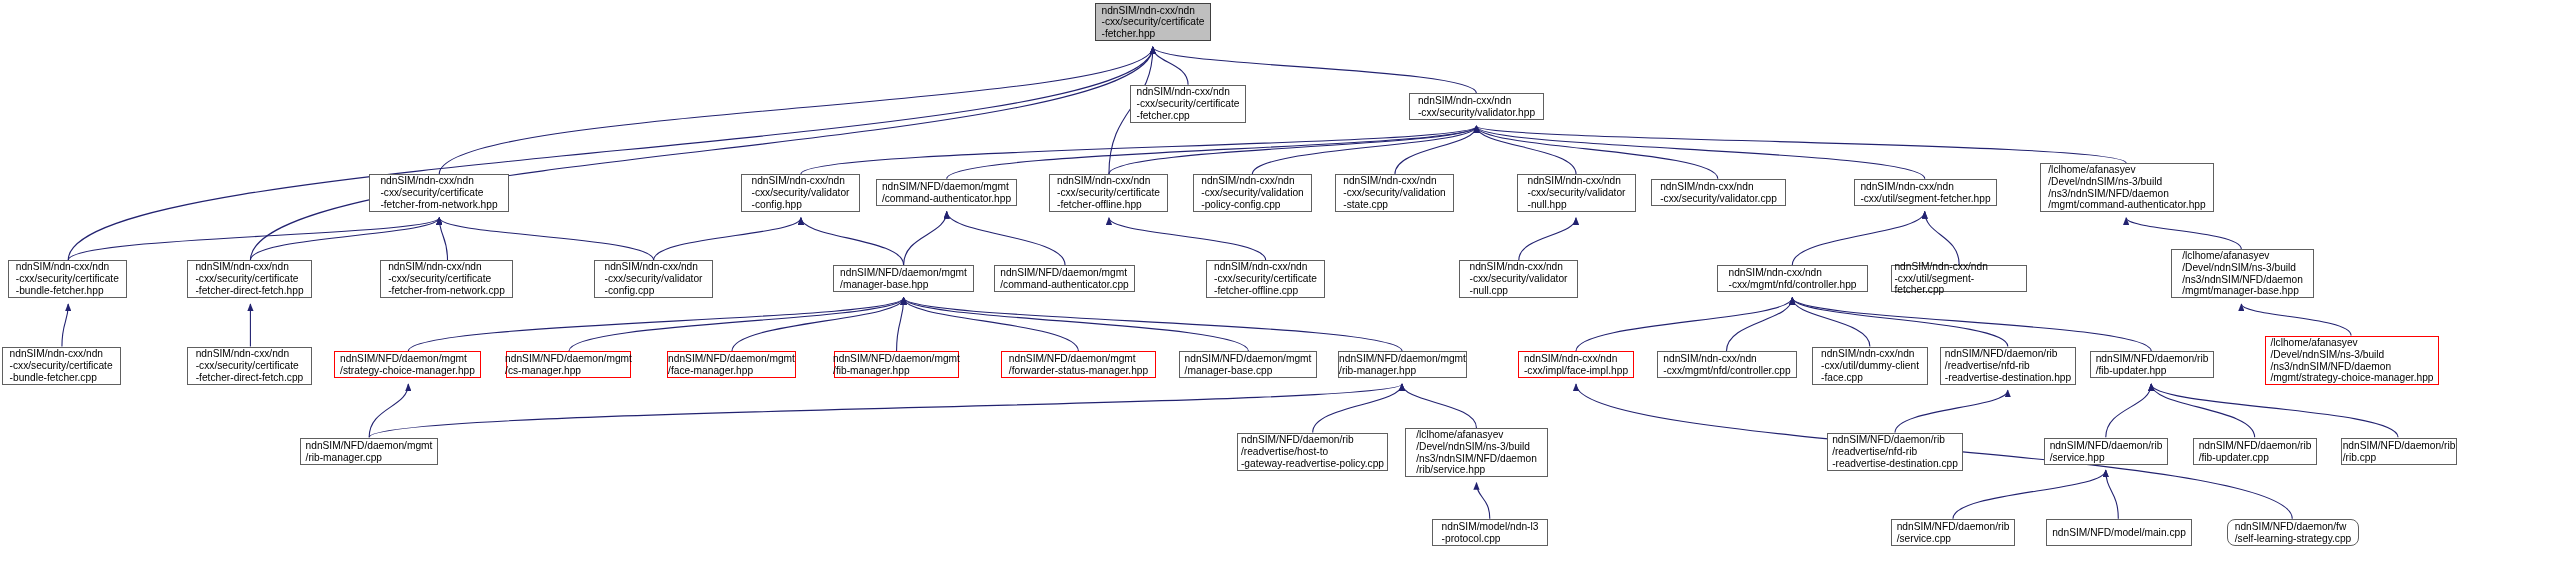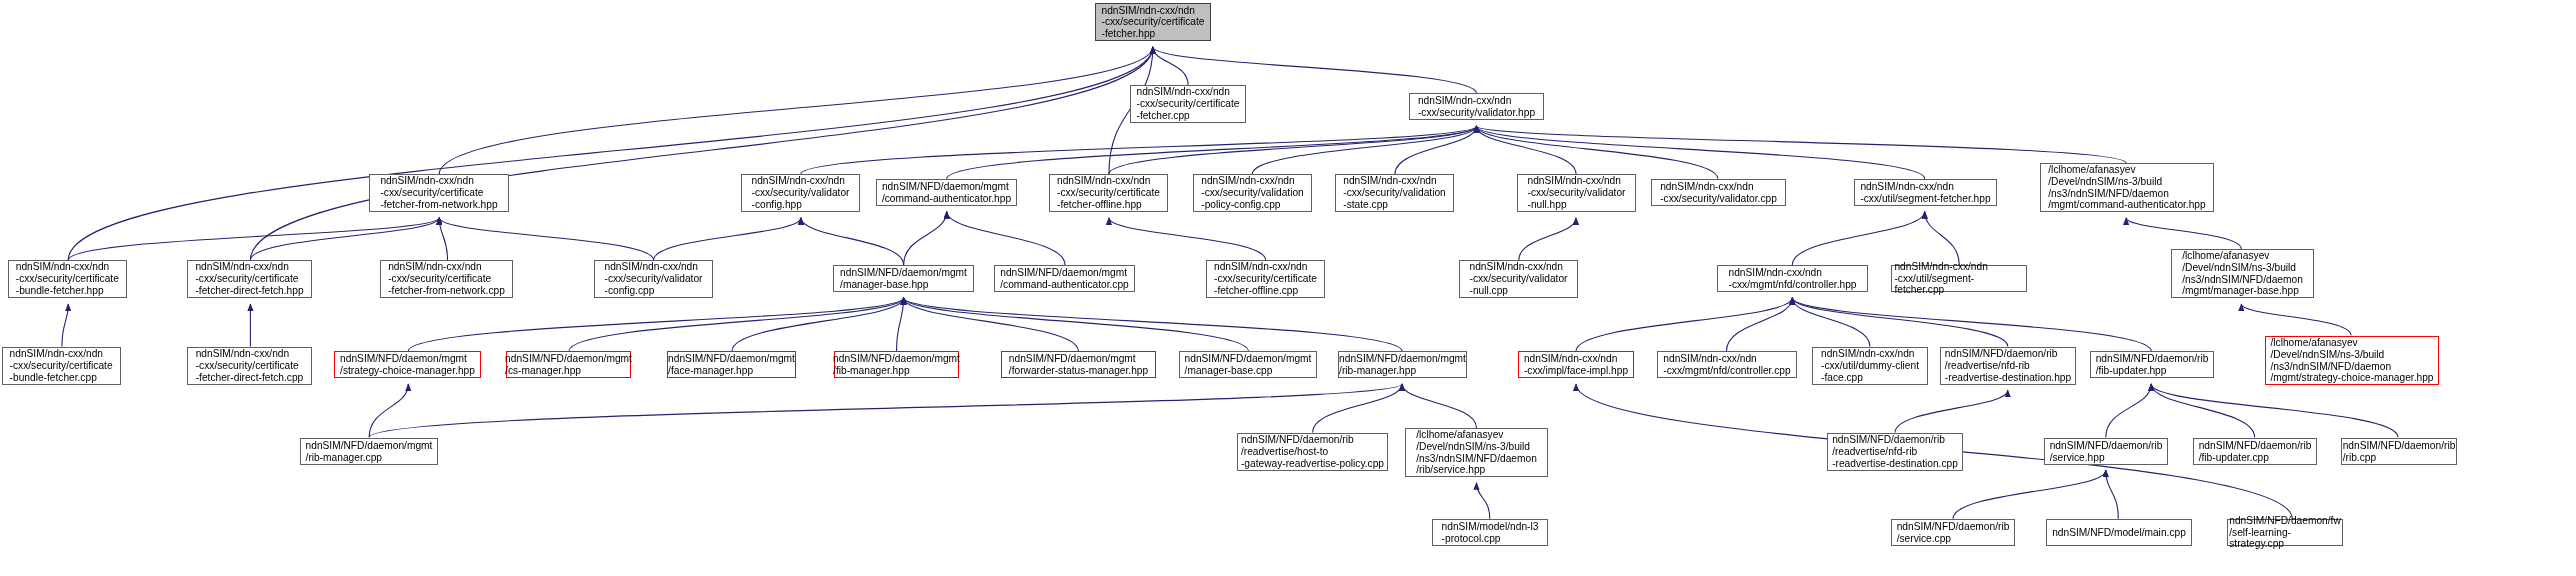--- a/index.html
+++ b/index.html
@@ -202,17 +202,17 @@
 /service.hpp</div>
       <div class="node gray" style="left: 2193px; top: 438px; width: 124px; height: 27px;">ndnSIM/NFD/daemon/rib
 /fib-updater.cpp</div>
       <div class="node gray" style="left: 2341px; top: 438px; width: 116px; height: 27px;">ndnSIM/NFD/daemon/rib
 /rib.cpp</div>
       <div class="node gray" style="left: 1432px; top: 519px; width: 116px; height: 27px;">ndnSIM/model/ndn-l3
 -protocol.cpp</div>
       <div class="node gray" style="left: 1891px; top: 519px; width: 124px; height: 27px;">ndnSIM/NFD/daemon/rib
 /service.cpp</div>
       <div class="node gray" style="left: 2046px; top: 519px; width: 146px; height: 27px;">ndnSIM/NFD/model/main.cpp</div>
-      <div class="node gray" style="left: 2227px; top: 519px; width: 116px; height: 27px;">ndnSIM/NFD/daemon/fw
+      <div class="node gray" style="left: 2227px; top: 519px; width: 132px; height: 27px; border-radius: 8px;">ndnSIM/NFD/daemon/fw
 /self-learning-strategy.cpp</div>
     </div>
 </div>
 
 
 </body></html>

